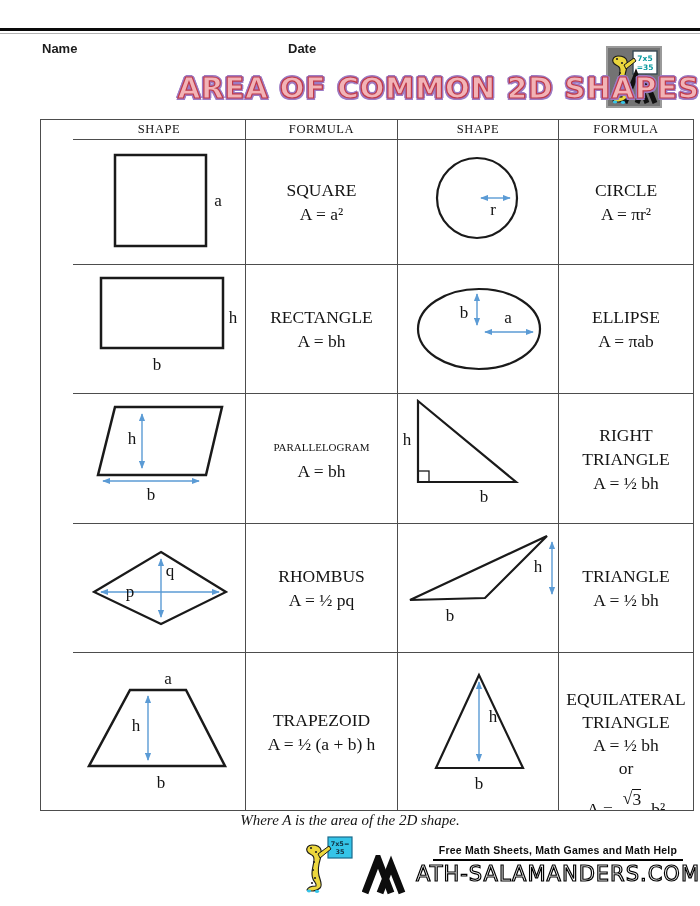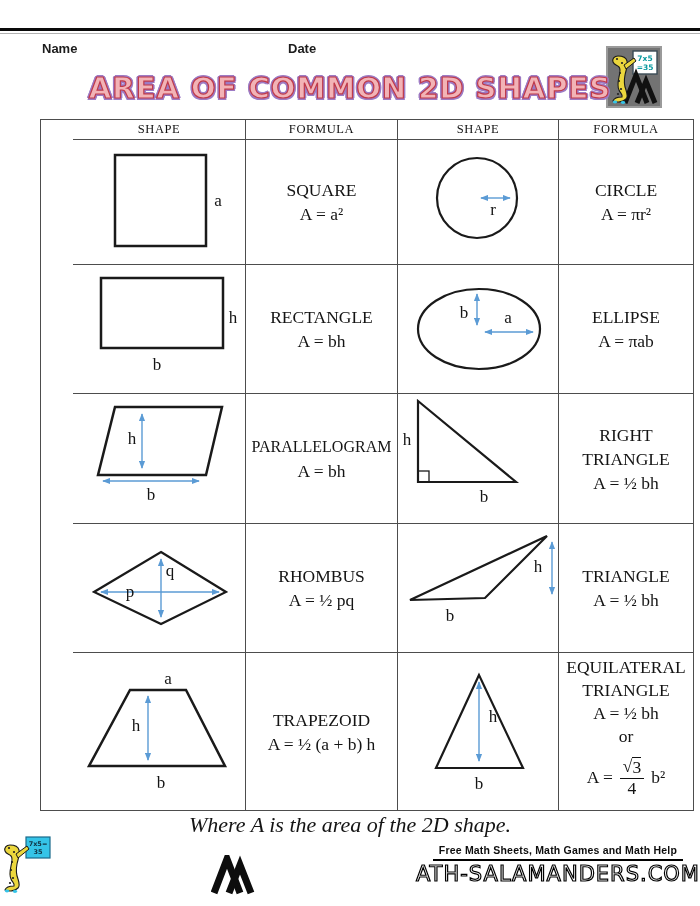--- a/index.html
+++ b/index.html
@@ -11,58 +11,58 @@
   .meta-label{position:absolute;top:41px;font-size:13px;font-weight:600;color:#1c1c1c;}
   #name-label{left:42px;}
   #date-label{left:288px;}
 
   
   .corner-logo{position:absolute;left:606px;top:46px;width:56px;height:62px;
                border:2px solid #9a9a9a;background:#737373;box-sizing:border-box;}
   .corner-logo svg{display:block;margin:1px auto 0;}
 
   
-  .title{position:absolute;left:0;top:71px;width:700px;text-align:center;
+  .title{position:absolute;left:0;top:71px;width:700px;text-align:right;
          font-family:"DejaVu Sans",sans-serif;font-weight:700;font-size:29px;letter-spacing:1px;
          color:#f2b3b6;-webkit-text-stroke:1.2px #c03a4a;
          text-shadow:2px 0 0 #9d7bc4,-2px 0 0 #9d7bc4,0 2px 0 #9d7bc4,0 -2px 0 #9d7bc4,
                      1.5px 1.5px 0 #9d7bc4,-1.5px 1.5px 0 #9d7bc4,1.5px -1.5px 0 #9d7bc4,-1.5px -1.5px 0 #9d7bc4;}
 
   
   .tbl{position:absolute;left:40px;top:119px;display:grid;
        grid-template-columns:173px 152px 161px 134px;
        grid-template-rows:20px 125px 129px 130px 129px 157px;
        border:1px solid #4d4d4d;background:#fff;padding-left:32px;}
   .cell{border-right:1px solid #4d4d4d;border-bottom:1px solid #4d4d4d;overflow:hidden;box-sizing:border-box;}
   .cell.cl{border-right:none;}
   .cell.rl{border-bottom:none;}
   .hcell{font-family:"Liberation Serif",serif;font-size:12.5px;letter-spacing:.6px;
          text-align:center;line-height:19px;color:#111;}
   .fcell{display:flex;flex-direction:column;align-items:center;justify-content:center;
          font-family:"Liberation Serif",serif;font-size:17.5px;color:#141414;line-height:24px;text-align:center;}
-  .fname.small{font-size:16px;}
-  .fcell.eq{justify-content:flex-start;padding-top:3px;line-height:23px;}
+  .fname.small{font-size:11px;}
+  .fcell.eq{justify-content:flex-start;padding-top:3px;line-height:23px;margin-top:32px;}
   .shape-svg{display:block;}
   .shape-svg text{font-family:"Liberation Serif",serif;font-size:17px;fill:#141414;text-anchor:middle;}
   .shp{fill:none;stroke:#1a1a1a;}
   .arr{stroke:#5b9bd5;stroke-width:1.4;}
 
   
   .frow{display:flex;align-items:center;gap:7px;margin-top:9px;line-height:1.1;}
   .frac{display:inline-flex;flex-direction:column;align-items:center;}
   .num{display:inline-flex;border-bottom:1.6px solid #111;padding:0 3px 1px;}
   .radicand{border-top:1.6px solid #111;}
 
   
   .footnote{position:absolute;left:0;top:812px;width:700px;text-align:center;
-            font-family:"Liberation Serif",serif;font-style:italic;font-size:22px;color:#141414;}
+            font-family:"Liberation Serif",serif;font-style:italic;font-size:15px;color:#141414;}
 
   
   .footer-logo{position:absolute;left:0;top:836px;width:700px;display:flex;
-               justify-content:space-between;align-items:flex-end;gap:8px;}
+               justify-content:flex-end;align-items:flex-end;gap:8px;}
   .flogo-m{margin:0 2px -1px 0;}
   .flogo-text{display:flex;flex-direction:column;align-items:center;margin-bottom:8px;}
   .tagline{font-size:10.5px;font-weight:700;color:#0d0d0d;letter-spacing:.2px;
            border-bottom:2.5px solid #000;padding:0 6px 3px;}
   .site{font-family:"DejaVu Sans",sans-serif;font-weight:400;font-size:21px;letter-spacing:1px;
         color:#fff;-webkit-text-stroke:1.2px #000;margin-top:1px;}
 </style>
 </head>
 <body>
 

